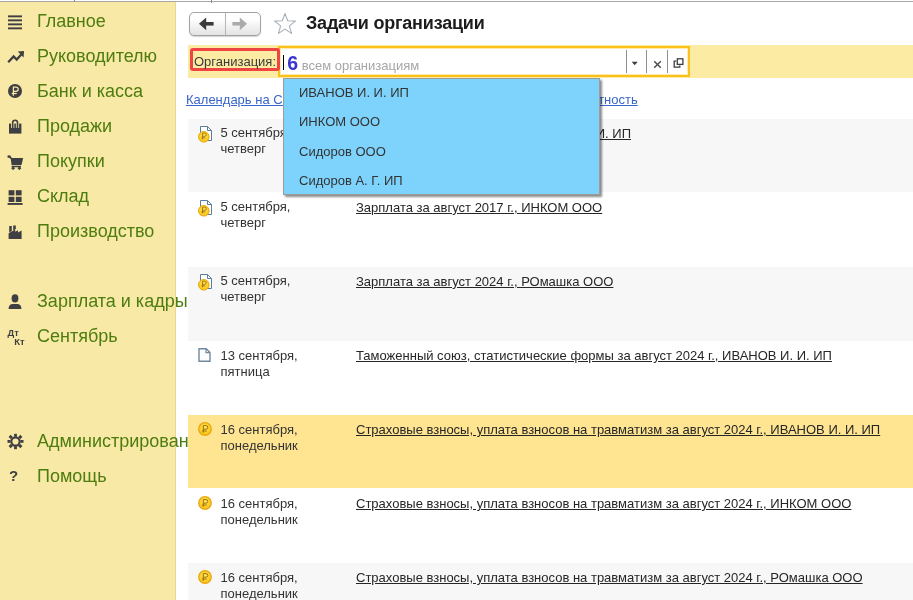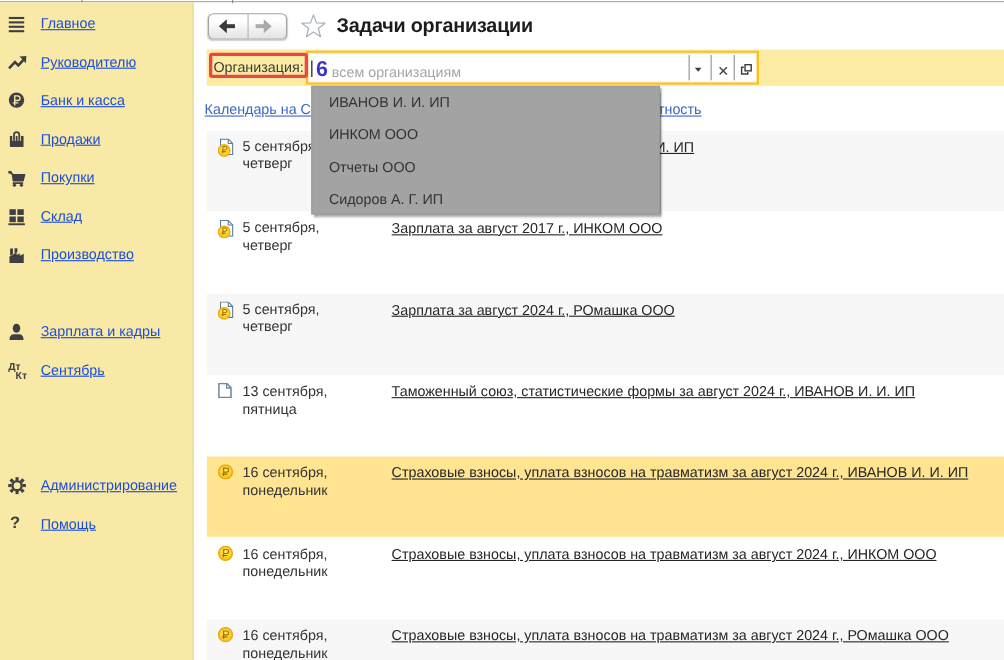--- a/index.html
+++ b/index.html
@@ -5,21 +5,21 @@
   html,body { width:913px; height:600px; overflow:hidden; background:#fff;
     font-family:"Liberation Sans", sans-serif; }
   #page { position:relative; width:913px; height:600px; }
   #topline { position:absolute; left:0; top:1px; width:913px; height:1px; background:#a7a7a7; }
   
   #sidebar { position:absolute; left:0; top:2px; width:176px; height:598px;
     background:#f8e9a6; border-right:1px solid #e8d98e; }
   .mi { position:absolute; left:0; width:176px; height:35px; }
   .mi svg, .mi .ic { position:absolute; left:7px; top:9px; }
   .mi span { position:absolute; left:37px; top:50%; transform:translateY(-50%);
-    font-size:13px; color:#1d4ed8; white-space:nowrap;text-decoration:underline; }
+    font-size:18px; color:#4d7c0f; white-space:nowrap; }
   
   #navbtns { position:absolute; left:189px; top:12px; width:72px; height:24px;
     border:1px solid #a2a2a2; border-radius:5px;
     background:linear-gradient(#fefefe 30%,#e3e3e3); box-shadow:0 1px 1px rgba(0,0,0,0.18); }
   #navdiv { position:absolute; left:35px; top:0; width:1px; height:22px; background:#b5b5b5; }
   #star { position:absolute; left:271.5px; top:11.5px; }
   #title { position:absolute; left:306px; top:12.5px; font-size:18px; font-weight:bold; color:#1c1c1c; letter-spacing:-0.2px;}
   
   #fbar { position:absolute; left:188px; top:45px; width:725px; height:33px; background:#fbeba3; }
   #orglabel { position:absolute; left:190px; top:48px; width:89.5px; height:23px;
@@ -35,21 +35,21 @@
   
   .toplink { position:absolute; font-size:13px; color:#3a66c8; text-decoration:underline; white-space:nowrap; }
   
   .row { position:absolute; left:188px; width:725px; }
   .gray { background:#f7f7f7; }
   .yellow { background:#ffe592; }
   .date { position:absolute; font-size:13px; color:#333; line-height:16px; white-space:nowrap; }
   .tlink { position:absolute; left:168px; font-size:13px; color:#262626; text-decoration:underline; white-space:nowrap; }
   
   #dd { position:absolute; left:283px; top:78px; width:317px; height:116.5px;
-    background:#a3a3a3; border:1px solid #9b9b9b; box-shadow:2px 2px 2px rgba(0,0,0,0.45); }
+    background:#7dd3fc; border:1px solid #9b9b9b; box-shadow:2px 2px 2px rgba(0,0,0,0.45); }
   #dd .it { position:absolute; left:15px; font-size:13px; color:#333; white-space:nowrap; }
 </style></head>
 <body>
 <div id="page">
   <svg width="0" height="0" style="position:absolute">
       <defs>
     <radialGradient id="gold" cx="50%" cy="42%" r="60%">
       <stop offset="0%" stop-color="#ffea6e"></stop>
           <stop offset="55%" stop-color="#ffd22e"></stop>
           <stop offset="100%" stop-color="#f7bd13"></stop>
@@ -269,16 +269,16 @@
   <svg class="dc" style="position:absolute;left:198px;top:570.2px" width="14" height="14" viewBox="0 0 14 14">
     <circle cx="7" cy="7" r="6.3" fill="url(#gold)" stroke="#e8a70e" stroke-width="1.2"></circle>
     <path d="M5.3 10.8 V3.6 H7.9 Q9.8 3.6 9.8 5.4 Q9.8 7.2 7.9 7.2 H5.3 M3.9 9 H8.8" fill="none" stroke="#9c7007" stroke-width="1"></path>
   </svg>
   <div class="date" style="left:220.5px;top:569.6px">16 сентября,<br>понедельник</div>
   <a class="tlink" style="left:356px;top:570.1px">Страховые взносы, уплата взносов на травматизм за август 2024 г., РОмашка ООО</a>
 
   <div id="dd">
     <div class="it" style="top:6px">ИВАНОВ И. И. ИП</div>
     <div class="it" style="top:35px">ИНКОМ ООО</div>
-    <div class="it" style="top:65px">Отчеты ООО</div>
+    <div class="it" style="top:65px">Сидоров ООО</div>
     <div class="it" style="top:94px">Сидоров А. Г. ИП</div>
   </div>
 </div>
 
 </body></html>

